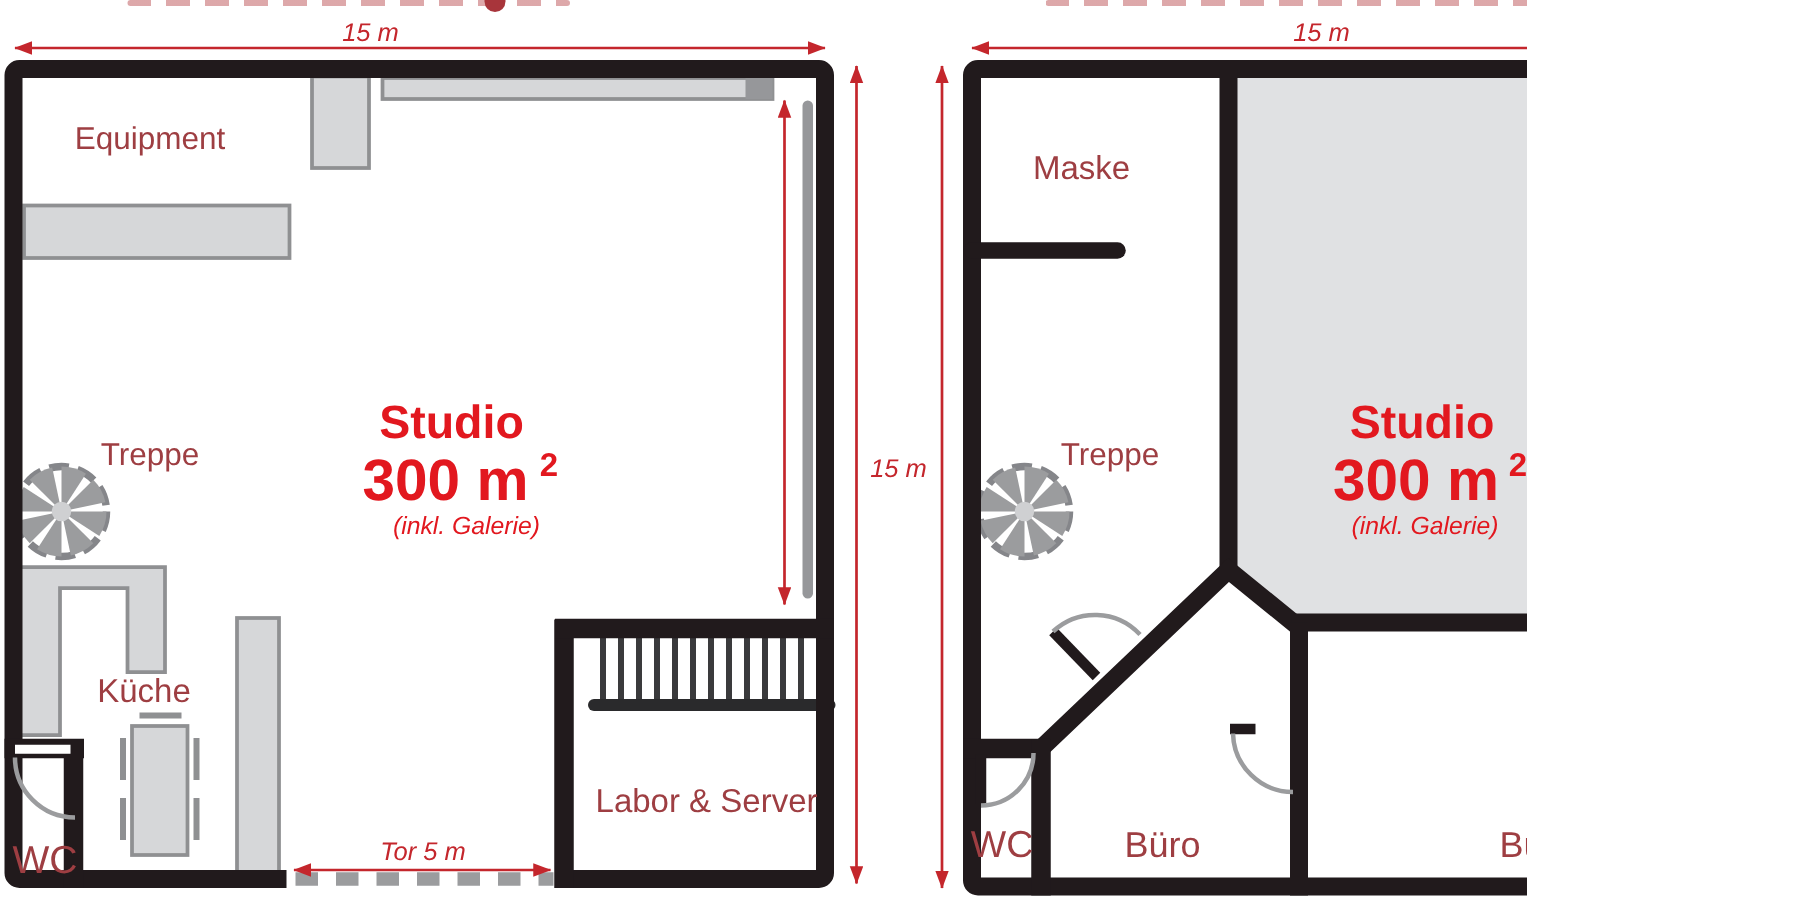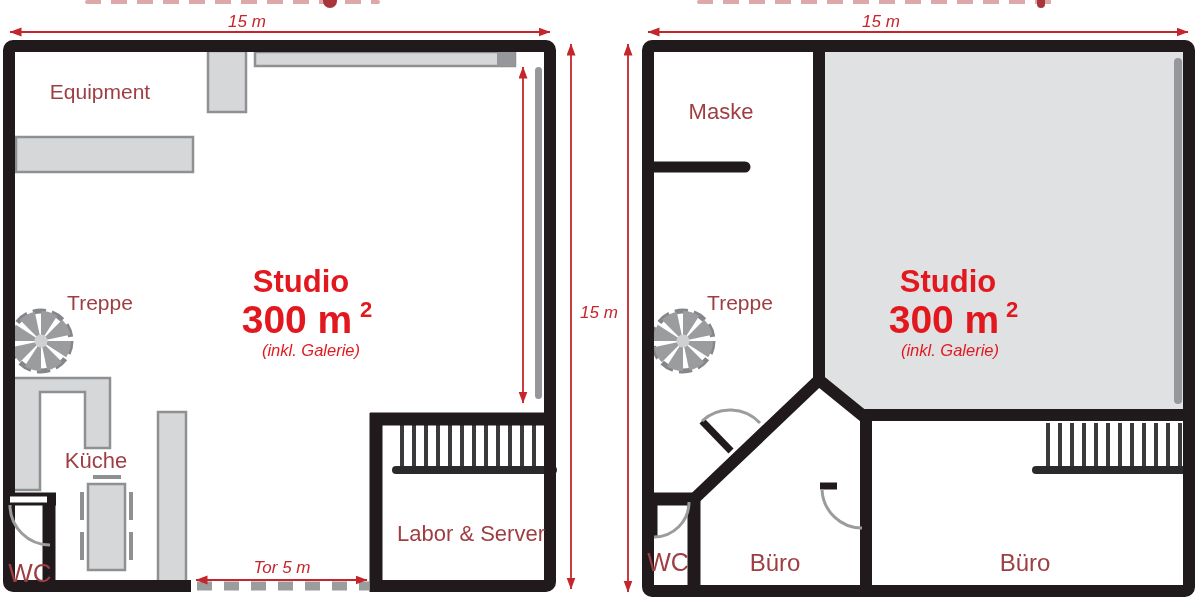--- a/index.html
+++ b/index.html
@@ -1,16 +1,16 @@
 <!DOCTYPE html>
 <html><head>
 <meta charset="utf-8">
 <style>
   html,body{margin:0;padding:0;background:#ffffff}
-  .stage{position:relative;width:1200px;height:600px;background:#ffffff;overflow:hidden;
+  .stage{position:relative;width:1018px;height:600px;background:#ffffff;overflow:hidden;
          font-family:"Liberation Sans",sans-serif}
   svg{position:absolute;left:0;top:0}
   svg text{font-family:"Liberation Sans",sans-serif}
   .room{fill:#9e3e42}
   .dimtxt{fill:#c4262c;font-style:italic;font-size:17px}
   .studio-name{fill:#e2181f;font-weight:bold;font-size:31px}
   .studio-area{fill:#e2181f;font-weight:bold;font-size:39px}
   .studio-sup{fill:#e2181f;font-weight:bold;font-size:22px}
   .studio-note{fill:#e2181f;font-style:italic;font-size:16.5px}
   .wall{stroke:#211a1c;fill:none}

